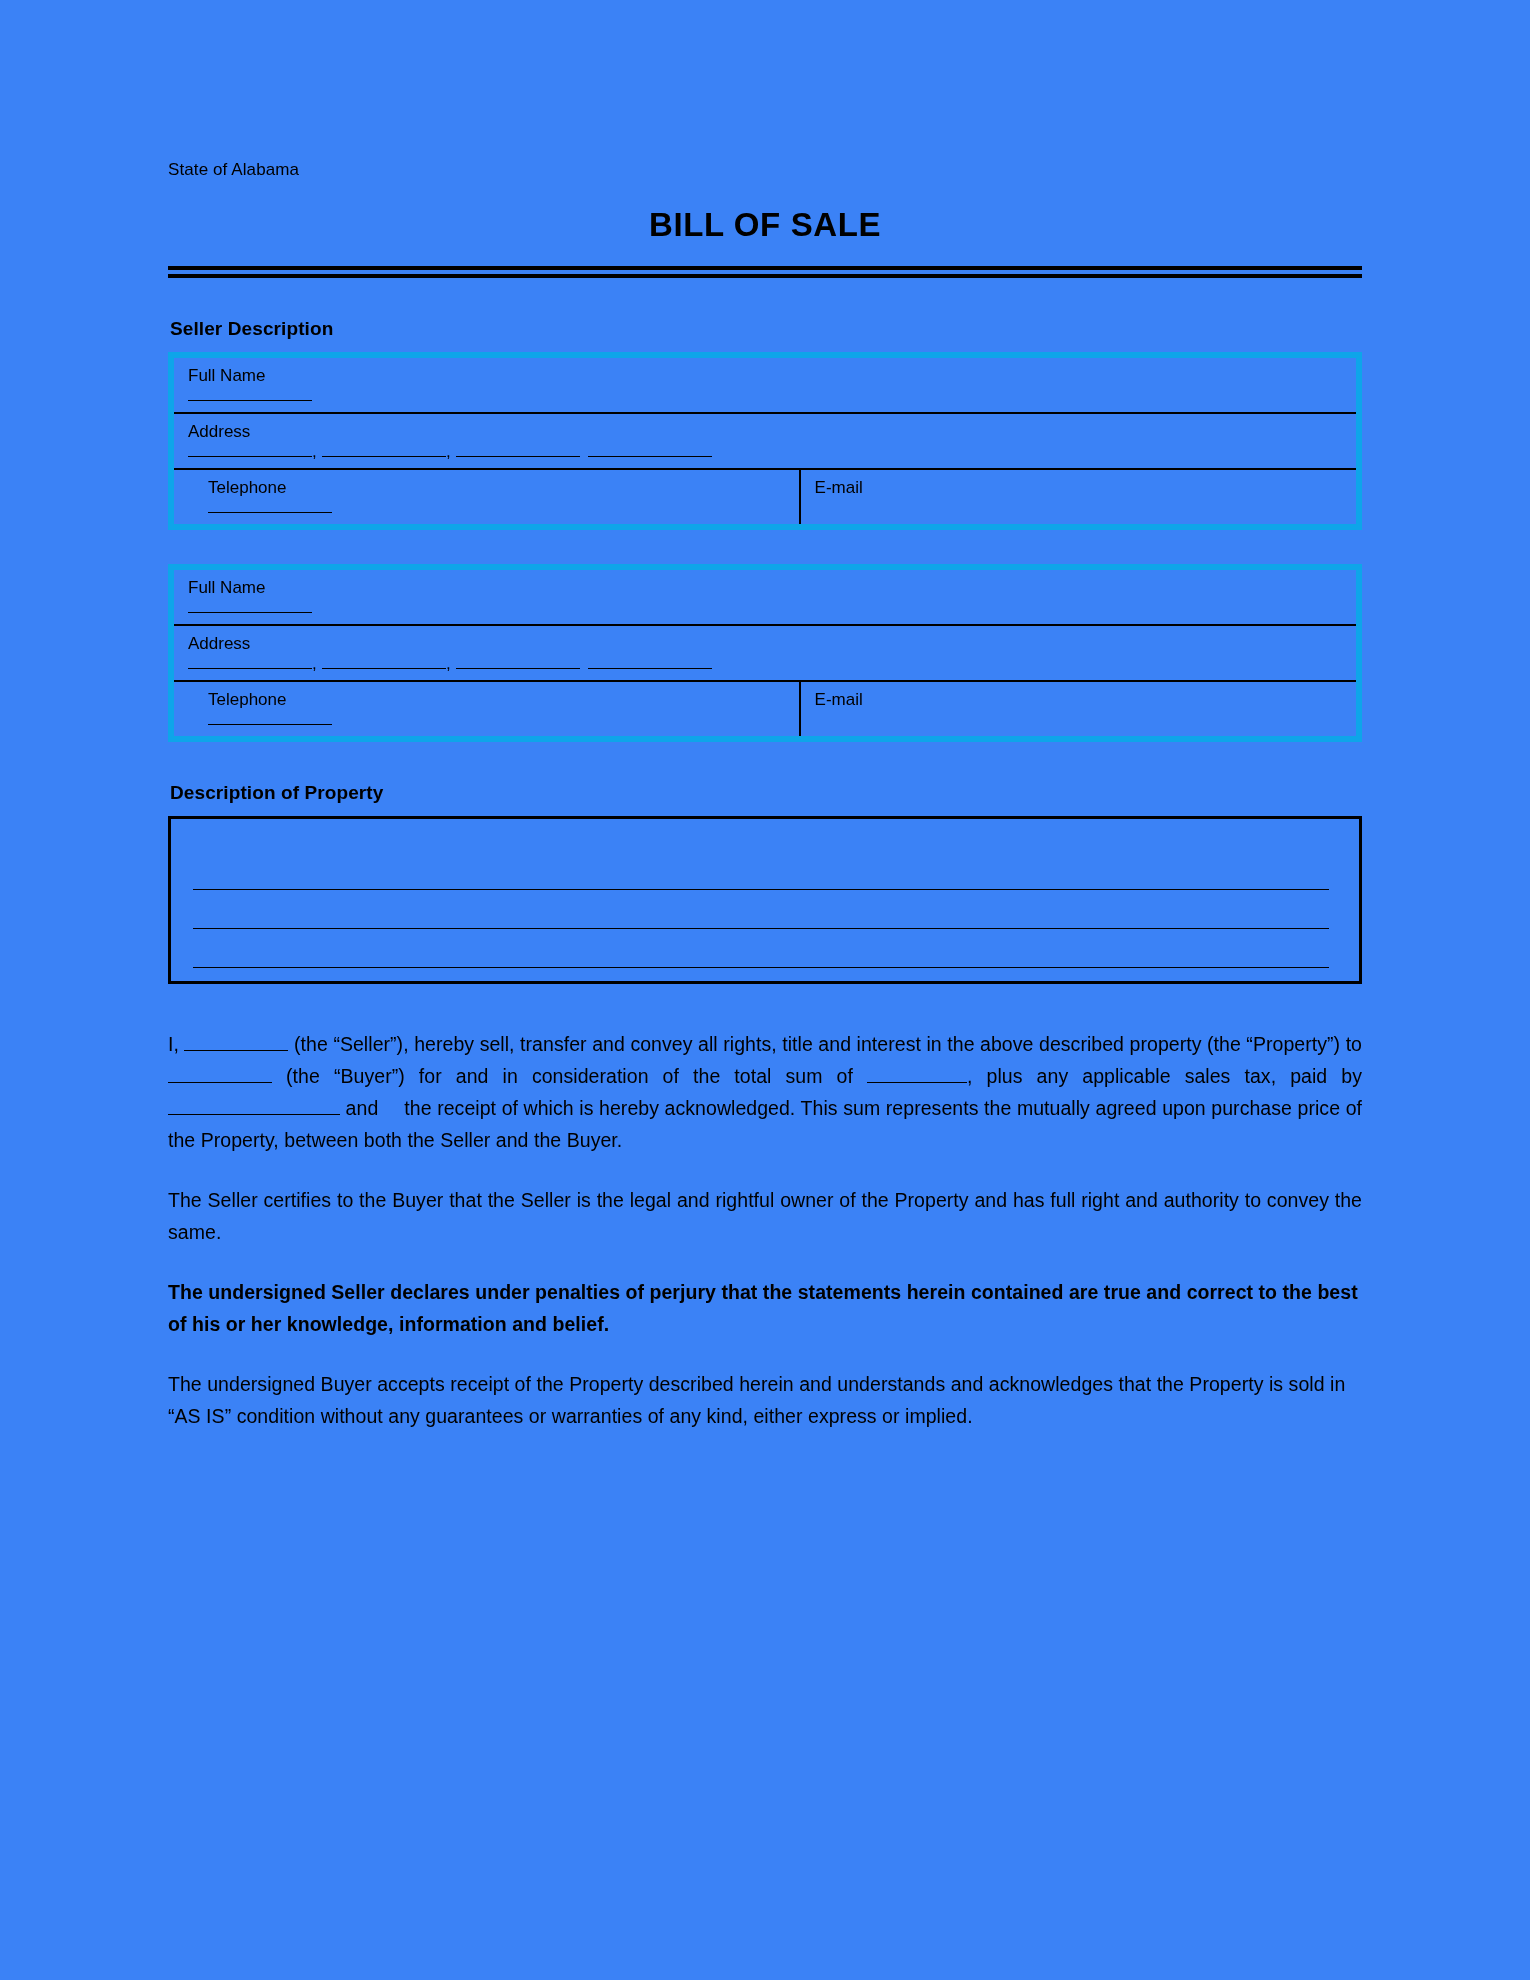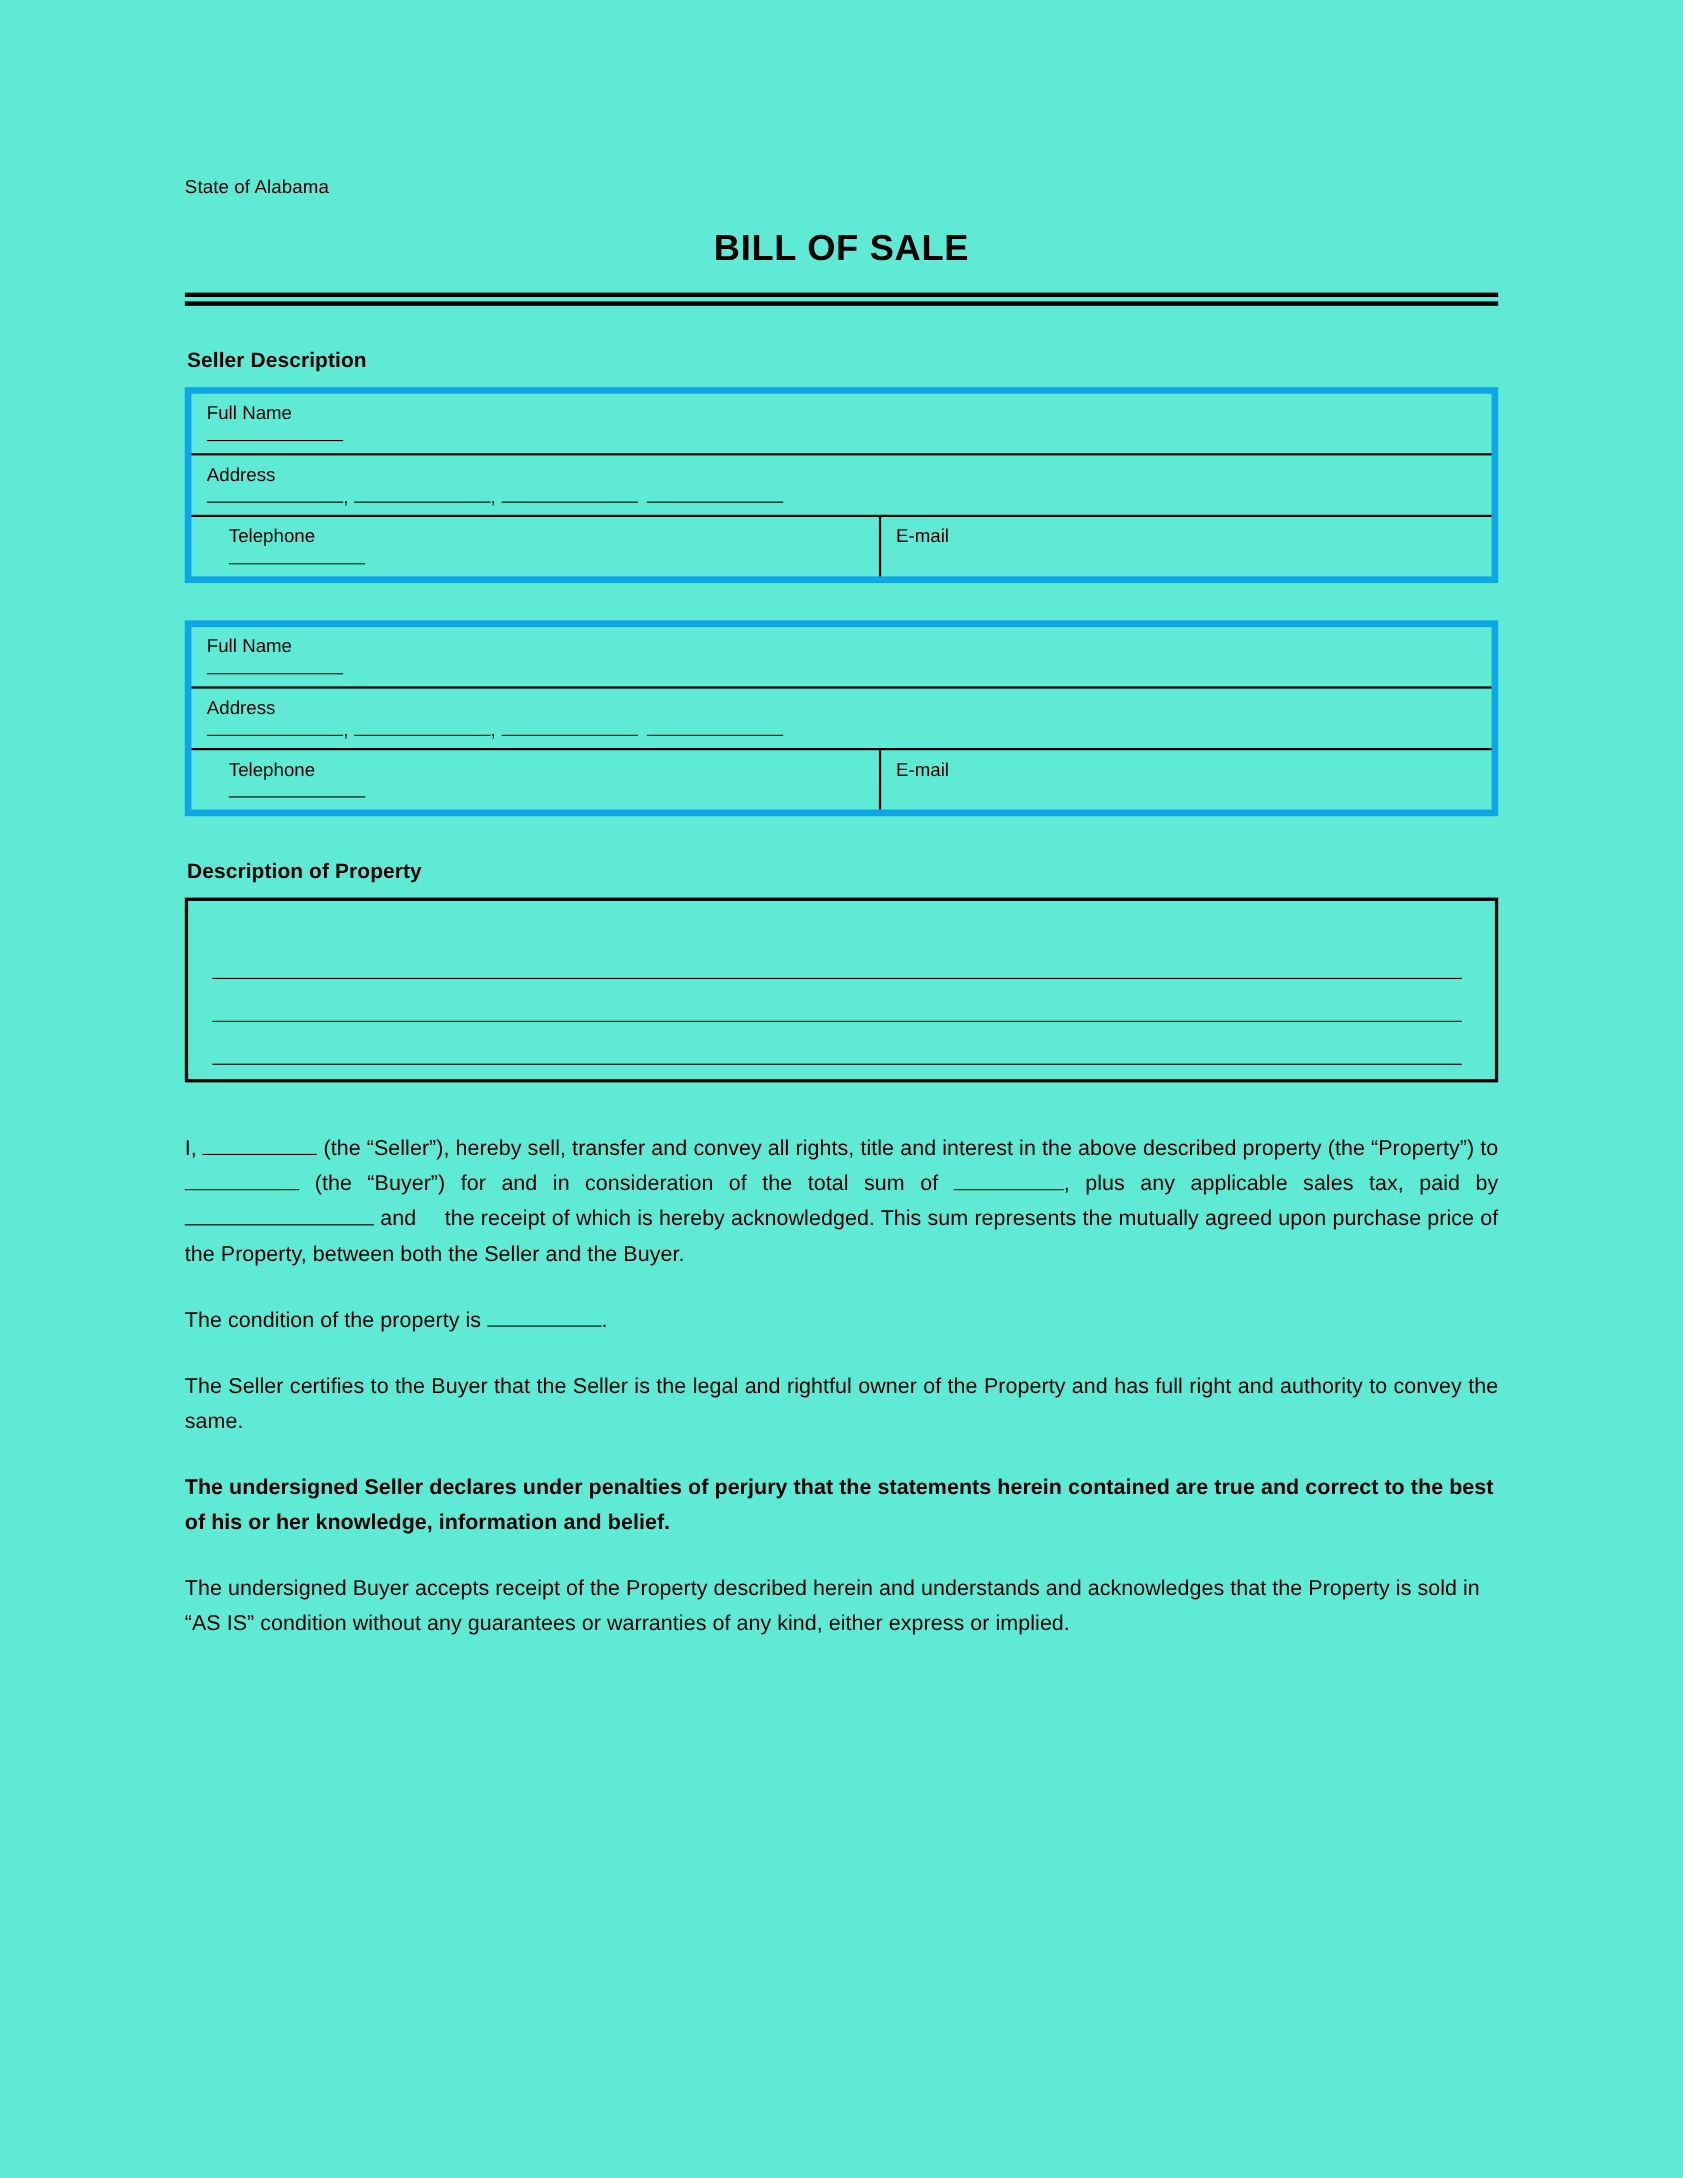--- a/index.html
+++ b/index.html
@@ -11,21 +11,21 @@
     width: 1530px;
     height: 1980px;
     font-family: "Liberation Sans", sans-serif;
     color: #000000;
     -webkit-font-smoothing: antialiased;
   }
   .page {
     position: relative;
     width: 1530px;
     height: 1980px;
-    background: #5eead4;
+    background: #3b82f6;
     box-sizing: border-box;
     padding: 160px 168px 0 168px;
   }
   .state-line {
     font-size: 17px;
     line-height: 20px;
     letter-spacing: 0.1px;
     margin: 0 0 26px 0;
   }
   .doc-title {
@@ -218,21 +218,20 @@
 
   <div class="section-heading" style="margin-top:40px;">Description of Property</div>
   <div class="desc-box">
     <div class="desc-line first"></div>
     <div class="desc-line"></div>
     <div class="desc-line"></div>
   </div>
 
   <p class="body-p"><span>I,</span> <span class="ib s1"></span> <span>(the “Seller”), hereby sell, transfer and convey all rights, title and interest in the above described property (the “Property”) to</span> <span class="ib s2"></span> <span>(the “Buyer”) for and in consideration of the total sum of</span> <span class="ib s3"></span><span>, plus any applicable sales tax, paid by</span> <span class="ib s4"></span> <span>and</span><span class="wide-space"></span><span>the receipt of which is hereby acknowledged. This sum represents the mutually agreed upon purchase price of the Property, between both the Seller and the Buyer.</span></p>
 
-  <p class="body-p left"><span>The condition of the property is</span> <span class="ib s5"></span><span>.</span></p>
 
   <p class="body-p">The Seller certifies to the Buyer that the Seller is the legal and rightful owner of the Property and has full right and authority to convey the same.</p>
 
   <p class="body-p bold">The undersigned Seller declares under penalties of perjury that the statements herein contained are true and correct to the best of his or her knowledge, information and belief.</p>
 
   <p class="body-p left">The undersigned Buyer accepts receipt of the Property described herein and understands and acknowledges that the Property is sold in “AS IS” condition without any guarantees or warranties of any kind, either express or implied.</p>
 
 </div>
 
 </body></html>

